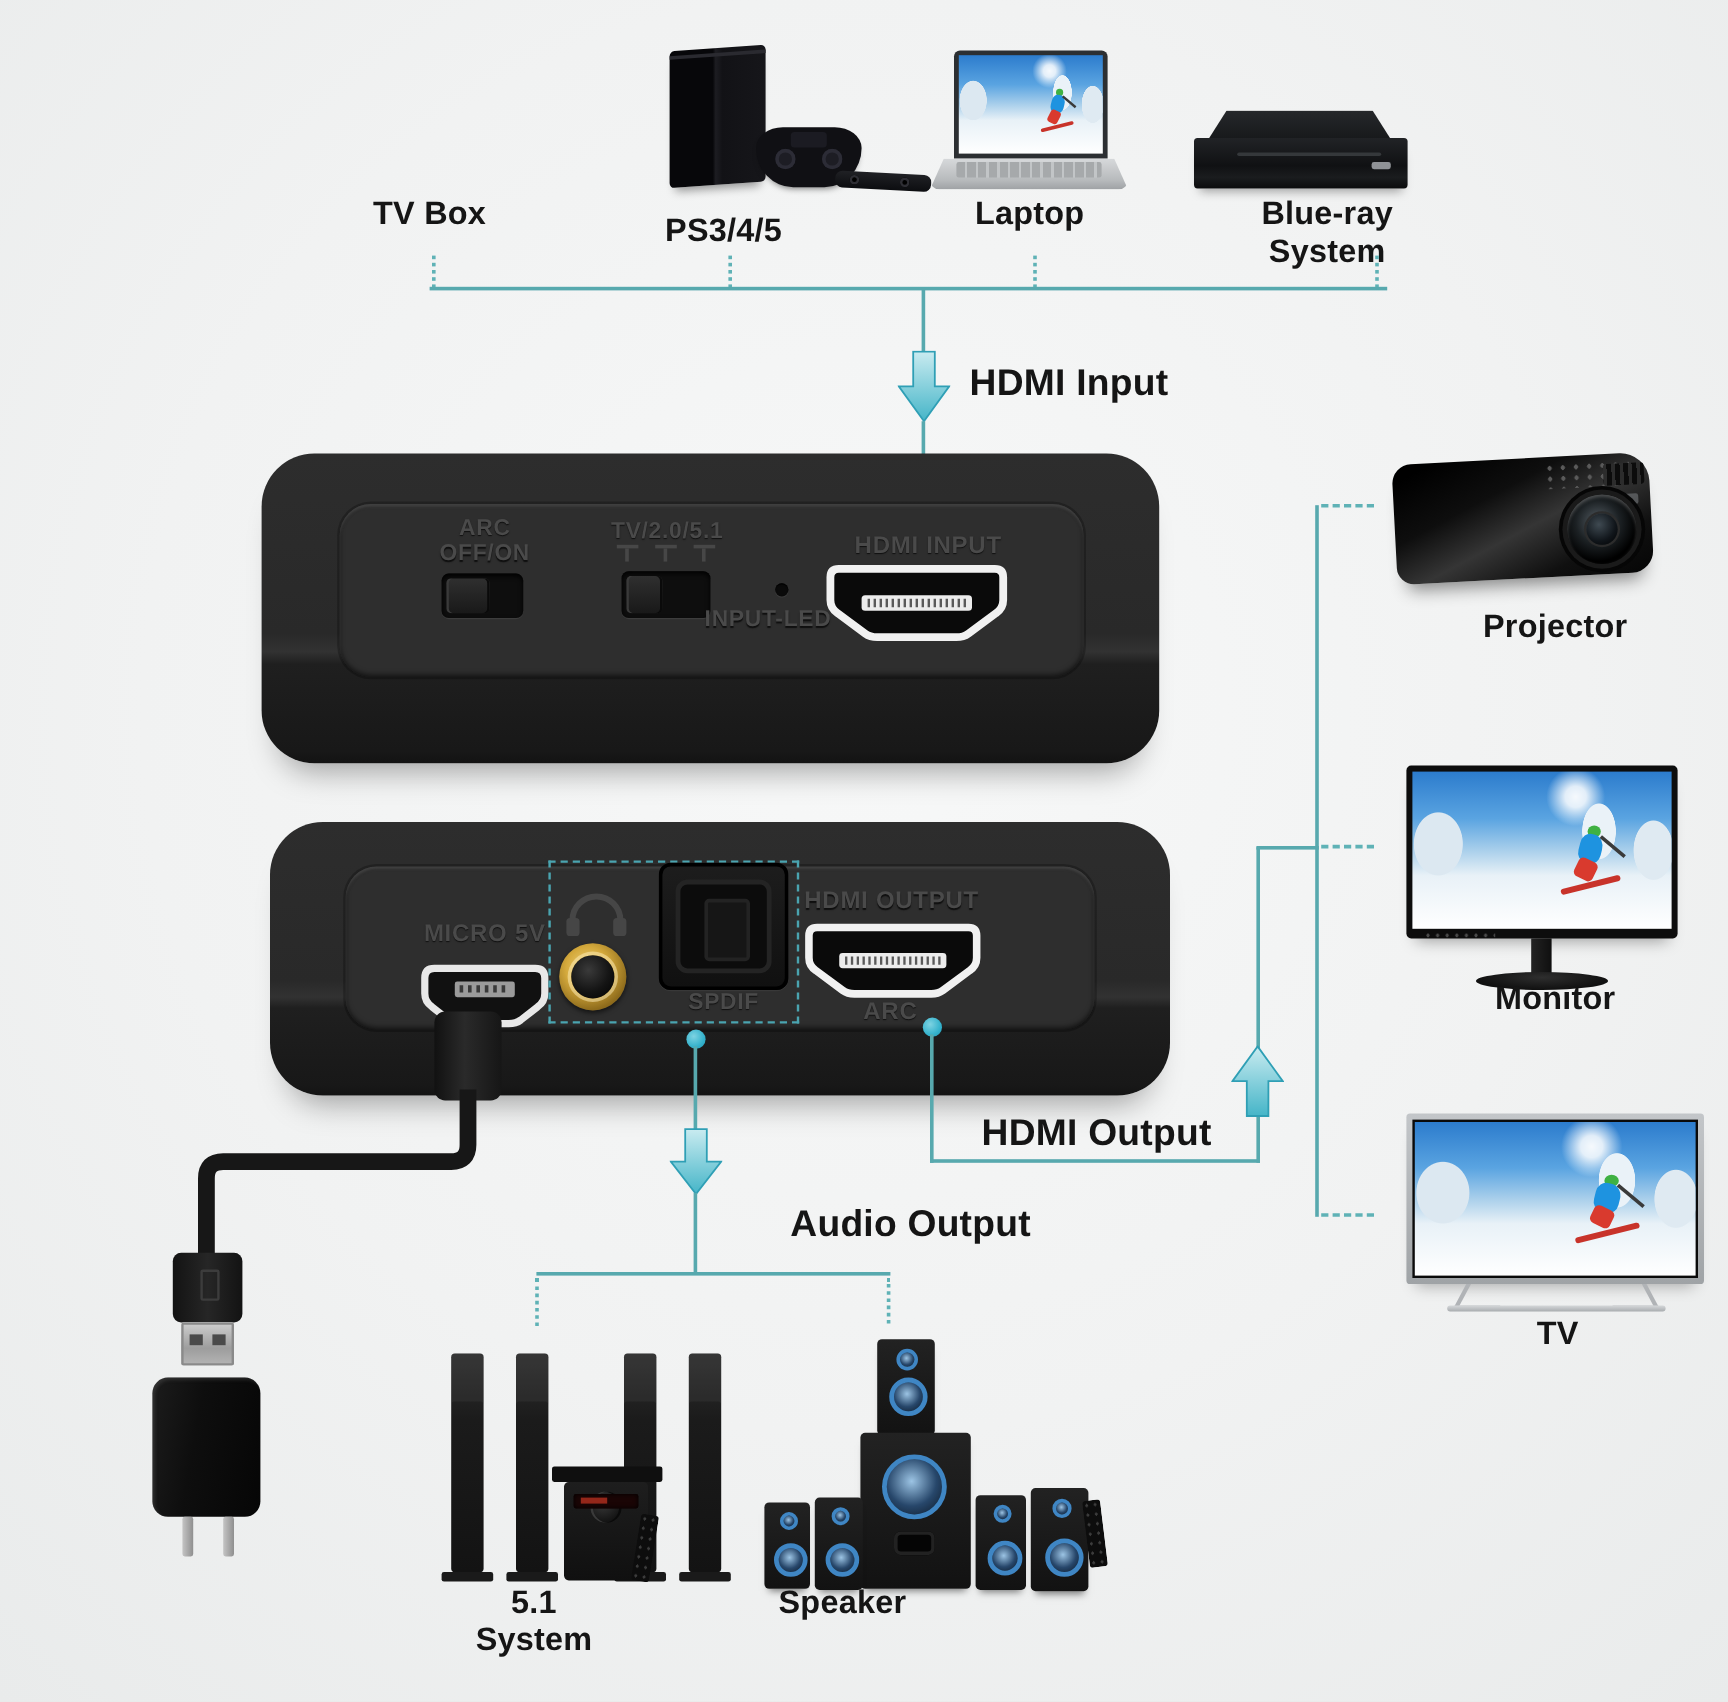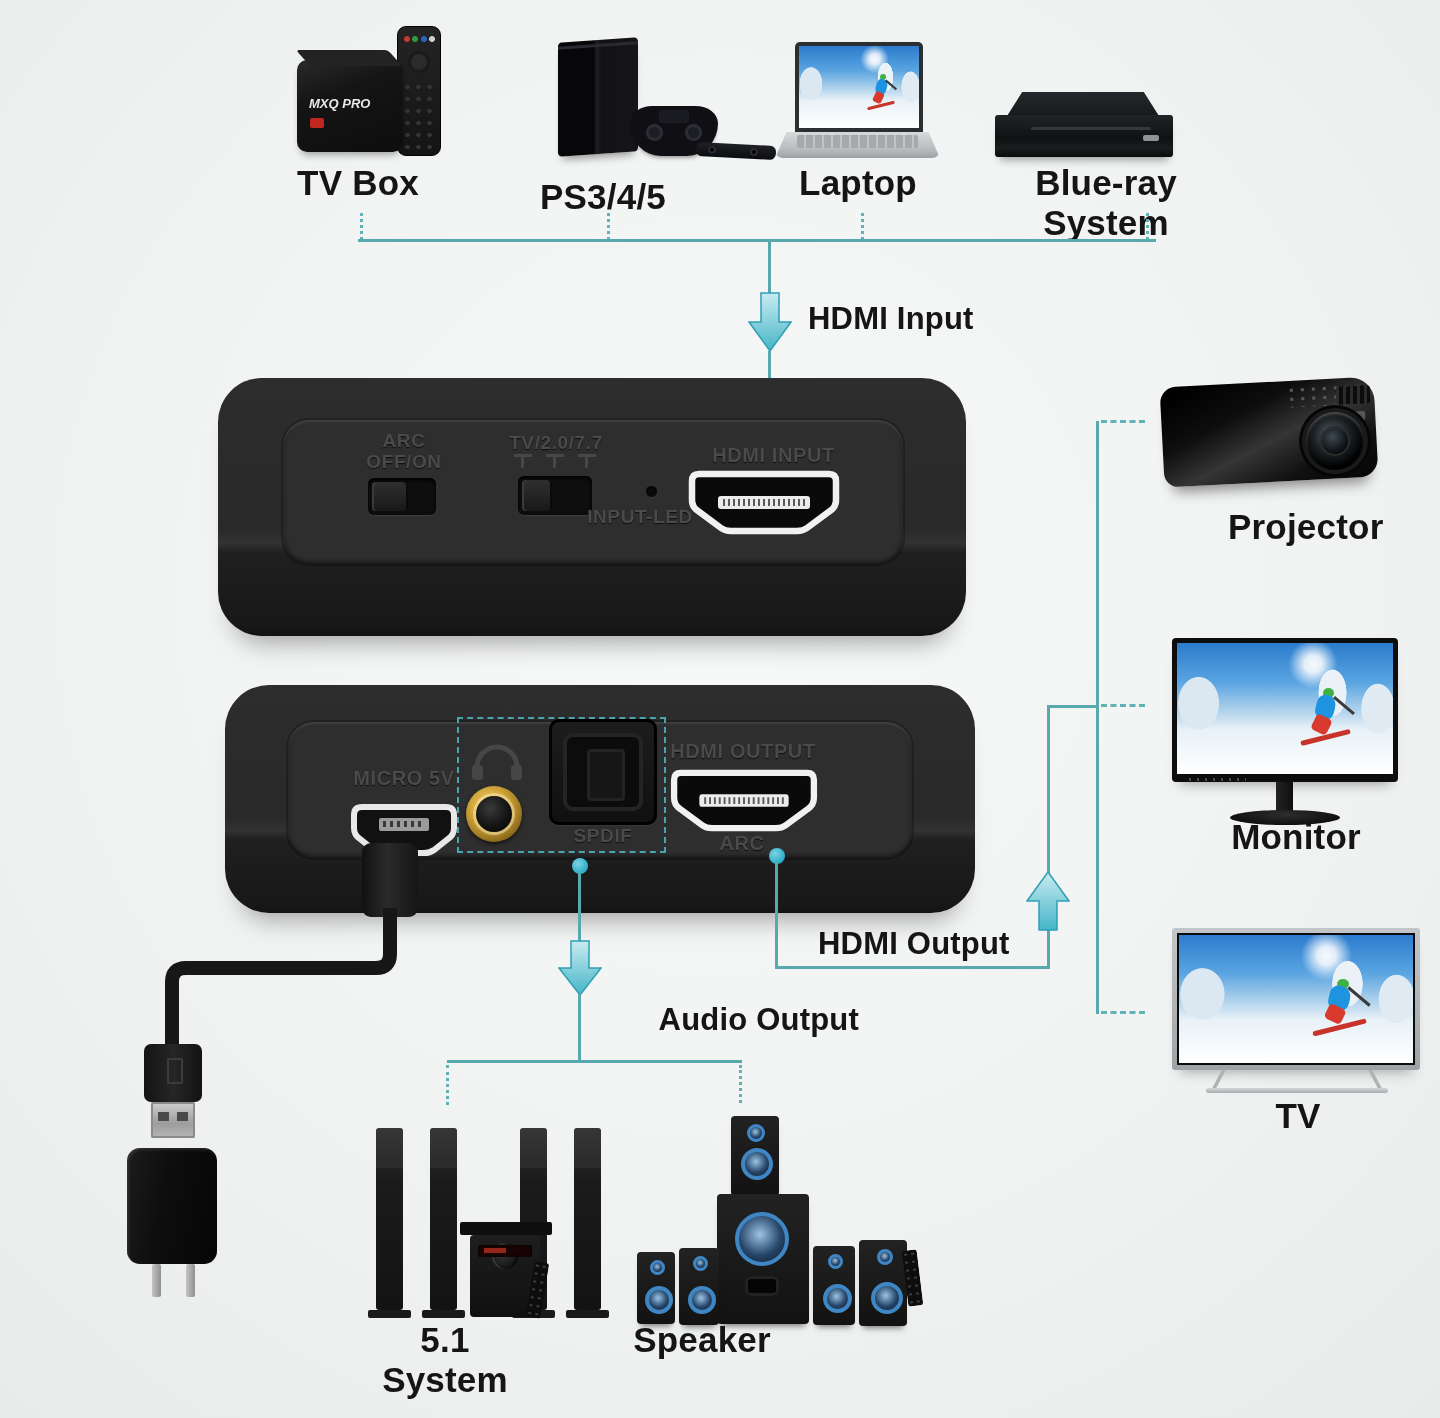--- a/index.html
+++ b/index.html
@@ -4,21 +4,21 @@
 <style>
   html,body{margin:0;padding:0;}
   body{font-family:"Liberation Sans","DejaVu Sans",sans-serif;background:#e9eaea;}
   #canvas{position:relative;width:1440px;height:1418px;overflow:hidden;
     background:radial-gradient(circle at 50% 42%, #f7f8f8 0%, #f1f2f2 55%, #e9ebeb 100%);}
   .abs{position:absolute;}
 
   
   .cap{position:absolute;font-weight:bold;color:#151515;text-align:center;letter-spacing:.2px;}
   .cap-lg{font-size:31px;}
-  .cap-md{font-size:35px;}
+  .cap-md{font-size:27px;}
 
   
   .tline{position:absolute;background:#57a9ae;}
   .tdotted-v{position:absolute;width:0;border-left:3px dotted #5fb2b6;}
   .tdashed-h{position:absolute;height:0;border-top:3px dashed #5fb2b6;}
   .tdot{position:absolute;width:16px;height:16px;border-radius:50%;
     background:radial-gradient(circle at 38% 35%, #7ed3e2 0%, #35b2cc 60%, #1f97b4 100%);}
   .arrow-svg{position:absolute;}
 
   
@@ -189,31 +189,20 @@
   .usb-metal::after{content:"";position:absolute;right:7px;top:10px;width:11px;height:9px;background:#4a4a4a;}
   .charger{position:absolute;left:127px;top:1148px;width:90px;height:116px;border-radius:13px;
     background:linear-gradient(100deg,#1c1c1c 0%,#0e0e0e 40%,#060606 100%);box-shadow:inset 2px 2px 3px rgba(120,120,120,.25);}
   .prong{position:absolute;width:9px;height:33px;background:linear-gradient(90deg,#c4c4c4,#8f8f8f);border-radius:2px;}
 </style>
 </head>
 <body>
 
 <div id="canvas">
 
-  <div class="art" style="left:295px;top:26px;width:150px;height:130px;">
-    <div class="tvbox-remote">
-      <div class="dots"></div>
-        <div class="pad"></div>
-        <div class="keys"></div>
-    </div>
-    <div class="tvbox-box">
-      <span class="tvbox-brand">MXQ PRO</span>
-      <span class="tvbox-badge"></span>
-    </div>
-  </div>
   <div class="cap cap-md" style="left:292px;top:163px;width:132px;">TV Box</div>
 
   <div class="art" style="left:538px;top:40px;width:215px;height:122px;">
     <div class="ps-tower"></div>
     <div class="ps-pad">
       <span class="stick" style="left:16px;top:18px;"></span>
       <span class="stick" style="left:55px;top:18px;"></span>
       <span class="tpad"></span>
     </div>
     <div class="ps-cam">
@@ -265,21 +254,21 @@
   <div class="tdot" style="left:762px;top:421px;"></div>
   <div class="cap cap-lg" style="left:808px;top:301px;width:220px;text-align:left;">HDMI Input</div>
 
   <div class="device" style="left:218px;top:378px;width:748px;height:258px;">
     <div class="panel" style="left:65px;top:42px;width:620px;height:144px;"></div>
     <div class="engraved" style="left:120px;top:52px;width:132px;font-size:19px;">ARC</div>
     <div class="engraved" style="left:120px;top:73px;width:132px;font-size:19px;">OFF/ON</div>
     <div class="switch" style="left:150px;top:100px;width:68px;height:37px;">
       <div class="knob" style="width:36px;height:29px;"></div>
     </div>
-    <div class="engraved" style="left:268px;top:54px;width:140px;font-size:19px;">TV/2.0/7.7</div>
+    <div class="engraved" style="left:268px;top:54px;width:140px;font-size:19px;">TV/2.0/5.1</div>
     <div class="tick" style="left:296px;top:76px;"></div>
     <div class="tick" style="left:328px;top:76px;"></div>
     <div class="tick" style="left:360px;top:76px;"></div>
     <div class="switch" style="left:300px;top:98px;width:74px;height:39px;">
       <div class="knob" style="width:30px;height:31px;"></div>
     </div>
     <div class="led" style="left:428px;top:108px;"></div>
     <div class="engraved" style="left:360px;top:128px;width:124px;font-size:19px;">INPUT-LED</div>
     <div class="engraved" style="left:478px;top:66px;width:155px;font-size:20px;">HDMI INPUT</div>
     <svg style="position:absolute;left:470px;top:92px;" width="152" height="68" viewBox="0 0 152 68">

